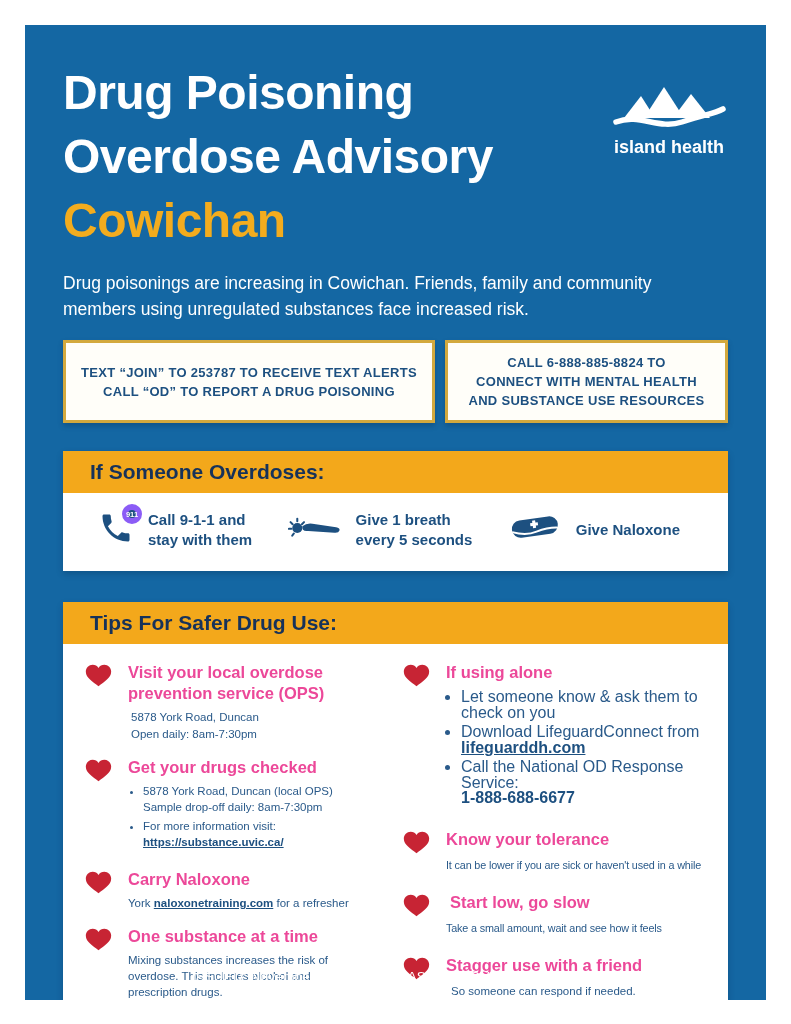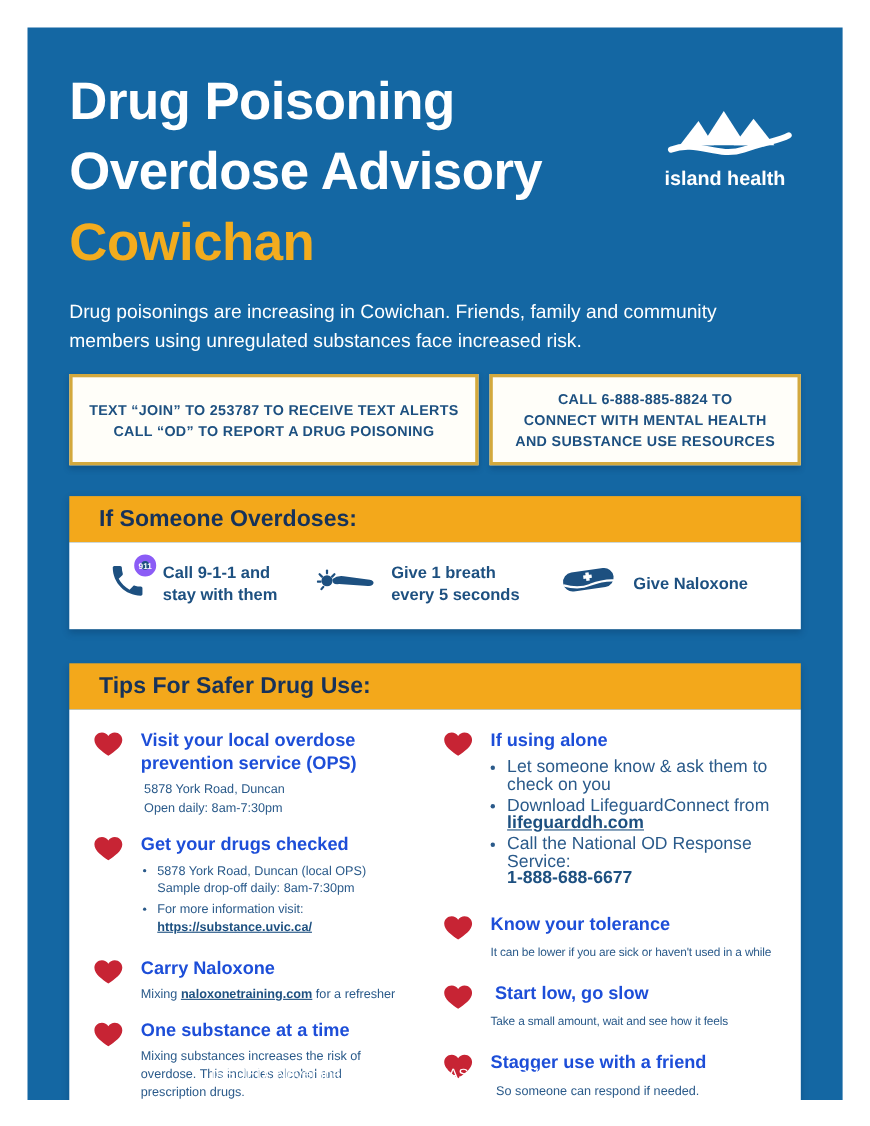--- a/index.html
+++ b/index.html
@@ -3,21 +3,21 @@
 <meta charset="utf-8">
 <style>
   * { margin:0; padding:0; box-sizing:border-box; }
   html,body { width:791px; height:1024px; background:#ffffff; font-family:"Liberation Sans", sans-serif; }
   .poster { position:absolute; left:25px; top:25px; width:741px; height:975px; background:#1467a3; overflow:hidden; }
   .content { position:relative; padding:0 38px; }
 
   
   .title { margin-top:36px; font-size:48px; line-height:64px; font-weight:bold; color:#ffffff; letter-spacing:-0.5px; max-width:560px; }
   .title .accent { color:#f3ac1e; }
-  .logo { position:absolute; top:34px; right:32px; width:130px; }
+  .logo { position:absolute; top:20px; right:32px; width:130px; text-align:center; }
   .logo-word { color:#ffffff; font-size:18px; font-weight:bold; letter-spacing:0; margin-top:0px; }
   .intro { margin-top:17px; color:#ffffff; font-size:17.5px; line-height:26px; max-width:660px; }
 
   
   .alerts { display:flex; gap:10px; margin-top:18px; }
   .alert-box { background:#fffef9; border:3px solid #d3a93e; box-shadow:0 3px 5px rgba(8,44,78,.30);
                display:flex; flex-direction:column; justify-content:center; text-align:center;
                color:#1d5080; font-weight:bold; font-size:13px; line-height:19px; letter-spacing:0.3px; padding:10px 6px; }
   .alert-text { flex:0 0 372px; }
   .alert-call { flex:1; }
@@ -36,21 +36,21 @@
               display:flex; align-items:center; justify-content:center; }
   .oi-label { font-size:15px; font-weight:bold; color:#1d5080; line-height:20px; }
 
   
   .tips-body { display:flex; gap:16px; padding:18px 22px 24px 22px; }
   .col-left { width:302px; }
   .col-right { flex:1; }
   .tip { display:flex; gap:15px; margin-bottom:15px; }
   .heart { flex:0 0 28px; padding-top:1px; }
   .tip-content { color:#1d5080; }
-  .tip-heading { font-size:16.5px; font-weight:bold; line-height:21px; color:#1d4ed8; }
+  .tip-heading { font-size:16.5px; font-weight:bold; line-height:21px; color:#ec4899; }
   .tip-sub { font-size:11.5px; line-height:16px; margin-top:5px; color:#2a5a8a; }
   .tip-sub.nowrap { white-space:nowrap; font-size:10.8px; letter-spacing:-0.15px; margin-top:7px; }
   .tip-list { margin:6px 0 0 15px; font-size:11.5px; line-height:15.5px; color:#2a5a8a; }
   .tip-list li { margin-bottom:4px; }
   .tip-list.tight { font-size:16px; }
   a.inline-link { color:#1d5080; font-weight:bold; text-decoration:underline; }
   .bold-phone { font-weight:bold; color:#1d5080; }
 
   
   .footer { position:absolute; left:0; bottom:16px; width:100%; text-align:center;
@@ -194,21 +194,21 @@
 
           <div class="tip">
             <span class="heart">
               <svg width="27" height="25" viewBox="0 0 33 30">
                   <path fill="#c72434" d="M23.6 2c-2.9 0-5.6 1.5-7.1 3.9C15 3.5 12.3 2 9.4 2 4.7 2 1 5.7 1 10.4c0 7.2 8.6 12.6 15.5 17.6C23.4 23 32 17.6 32 10.4 32 5.7 28.3 2 23.6 2z"></path>
                 </svg>
             </span>
             <div class="tip-content">
               <div class="tip-heading">Carry Naloxone</div>
               <div class="tip-sub">
-                <span>Mixing </span><a class="inline-link" href="#">naloxonetraining.com</a><span> for a refresher</span>
+                <span>York </span><a class="inline-link" href="#">naloxonetraining.com</a><span> for a refresher</span>
               </div>
             </div>
           </div>
 
           <div class="tip">
             <span class="heart">
               <svg width="27" height="25" viewBox="0 0 33 30">
                   <path fill="#c72434" d="M23.6 2c-2.9 0-5.6 1.5-7.1 3.9C15 3.5 12.3 2 9.4 2 4.7 2 1 5.7 1 10.4c0 7.2 8.6 12.6 15.5 17.6C23.4 23 32 17.6 32 10.4 32 5.7 28.3 2 23.6 2z"></path>
                 </svg>
             </span>

